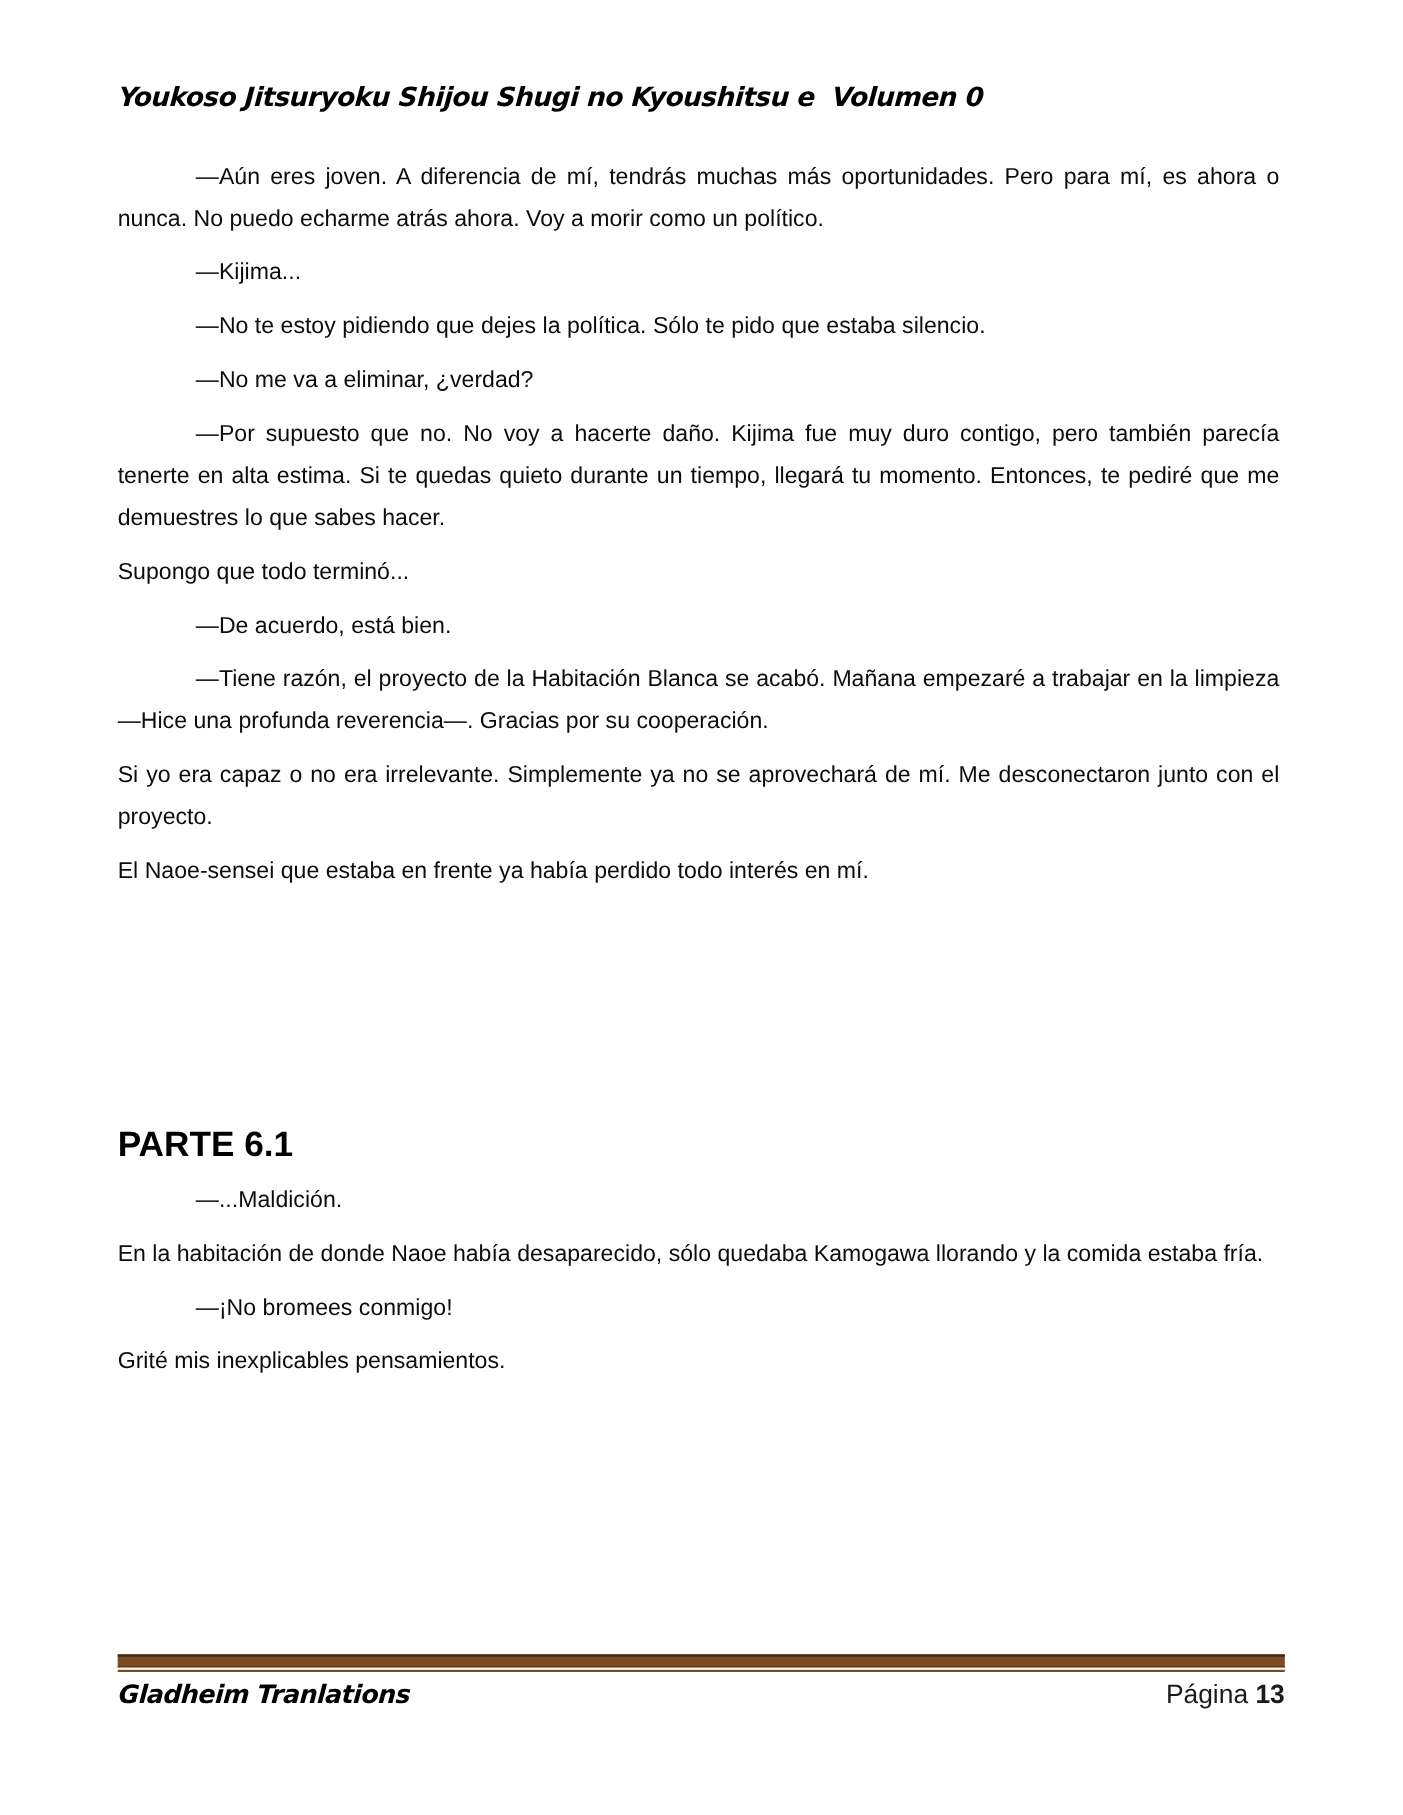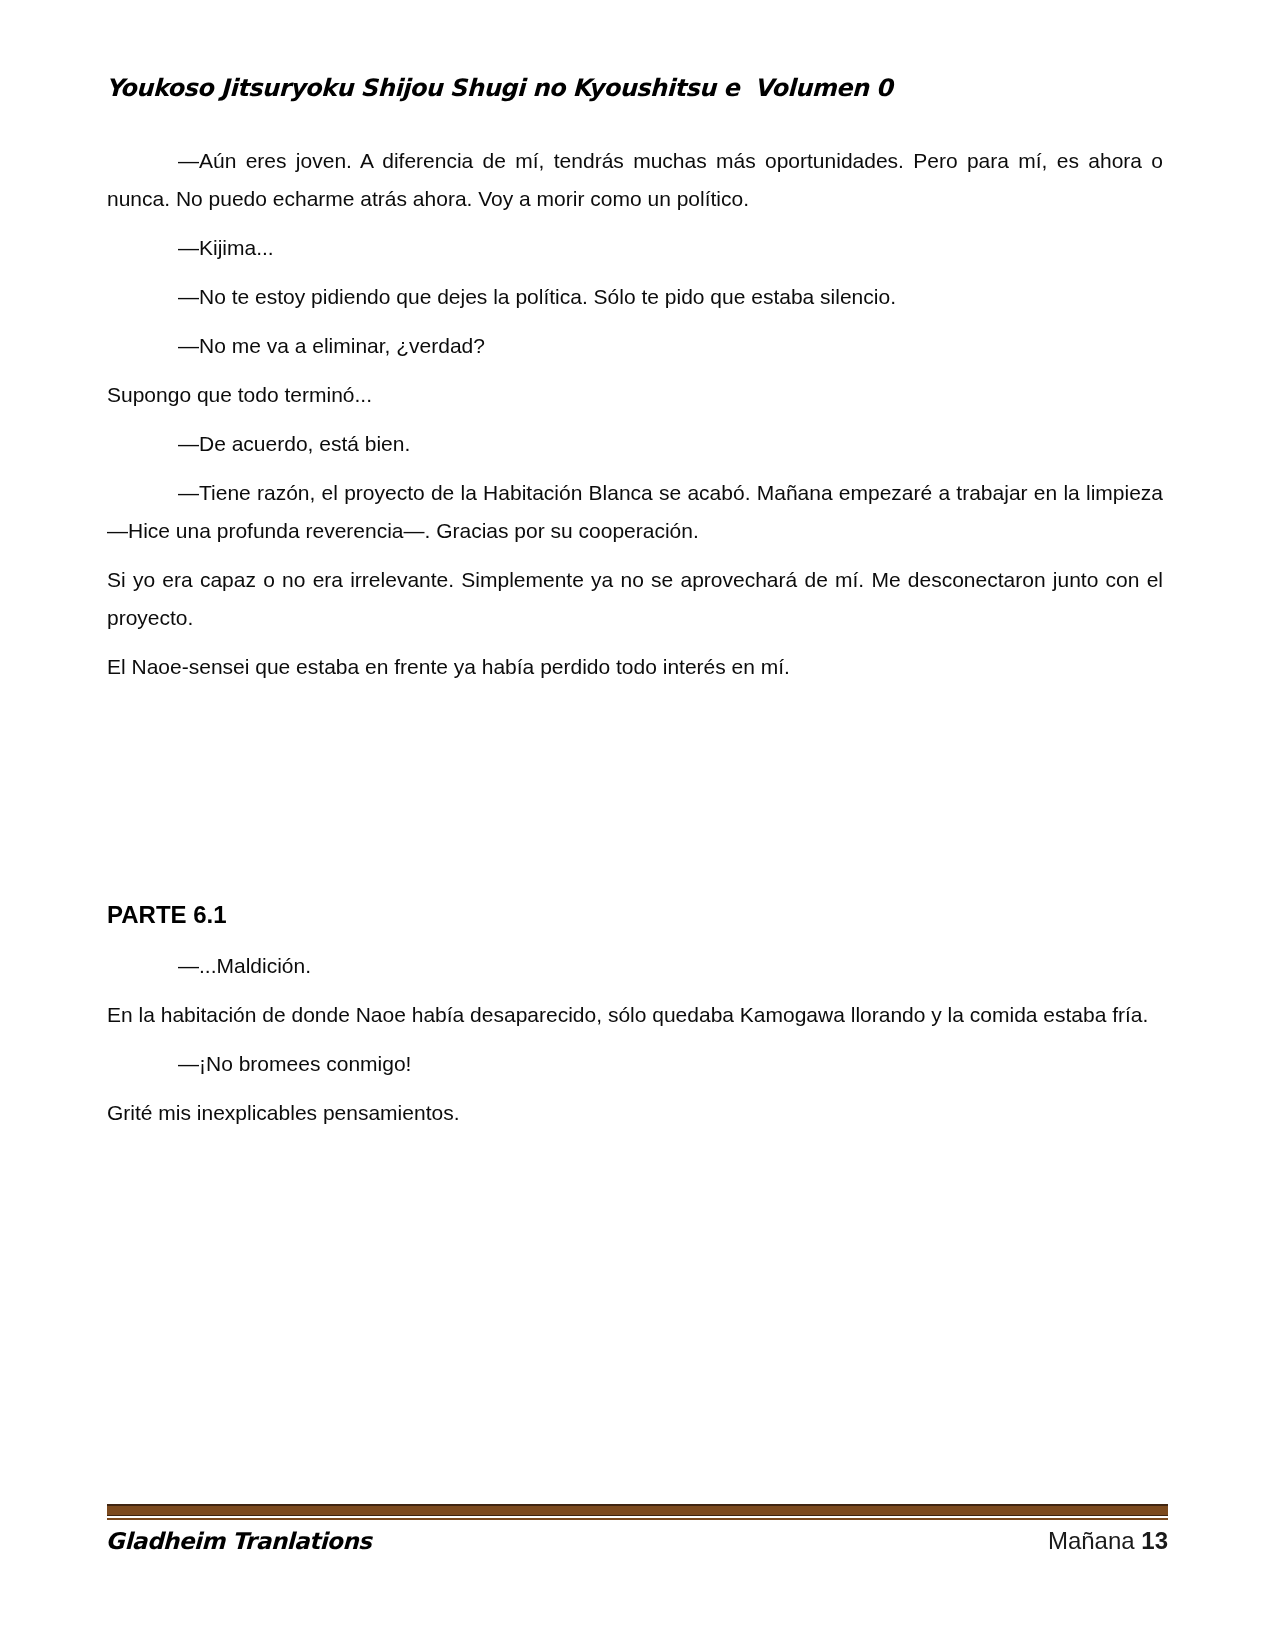--- a/index.html
+++ b/index.html
@@ -39,21 +39,21 @@
     text-align: justify;
     color: #0c0c0c;
   }
   .doc-body p.indent {
     text-indent: 71px;
   }
   .section-spacer {
     height: 198px;
   }
   .section-heading {
-    font-size: 24px;
+    font-size: 32px;
     font-weight: bold;
     line-height: 40px;
     margin: 0 0 12px 0;
     color: #000000;
   }
   .doc-footer {
     position: absolute;
     left: 107px;
     right: 107px;
     top: 1504px;
@@ -102,20 +102,21 @@
 
 <div class="page">
 
   <div class="doc-header">Youkoso Jitsuryoku Shijou Shugi no Kyoushitsu e  Volumen 0</div>
 
   <div class="doc-body">
     <p class="indent">—Aún eres joven. A diferencia de mí, tendrás muchas más oportunidades. Pero para mí, es ahora o nunca. No puedo echarme atrás ahora. Voy a morir como un político.</p>
     <p class="indent">—Kijima...</p>
     <p class="indent">—No te estoy pidiendo que dejes la política. Sólo te pido que estaba silencio.</p>
     <p class="indent">—No me va a eliminar, ¿verdad?</p>
+    <p class="indent">—Por supuesto que no. No voy a hacerte daño. Kijima fue muy duro contigo, pero también parecía tenerte en alta estima. Si te quedas quieto durante un tiempo, llegará tu momento. Entonces, te pediré que me demuestres lo que sabes hacer.</p>
     <p>Supongo que todo terminó...</p>
     <p class="indent">—De acuerdo, está bien.</p>
     <p class="indent">—Tiene razón, el proyecto de la Habitación Blanca se acabó. Mañana empezaré a trabajar en la limpieza —Hice una profunda reverencia—. Gracias por su cooperación.</p>
     <p>Si yo era capaz o no era irrelevante. Simplemente ya no se aprovechará de mí. Me desconectaron junto con el proyecto.</p>
     <p>El Naoe-sensei que estaba en frente ya había perdido todo interés en mí.</p>
 
     <div class="section-spacer"></div>
 
     <h2 class="section-heading">PARTE 6.1</h2>
 
@@ -126,17 +127,17 @@
   </div>
 
   <div class="doc-footer">
     <div>
       <div class="rule-thick"></div>
       <div class="rule-gap"></div>
       <div class="rule-thin"></div>
     </div>
     <div class="footer-row">
       <span class="footer-brand">Gladheim Tranlations</span>
-      <span class="footer-page"><span>Mañana </span><span class="page-num">13</span></span>
+      <span class="footer-page"><span>Página </span><span class="page-num">13</span></span>
     </div>
   </div>
 
 </div>
 
 </body></html>

